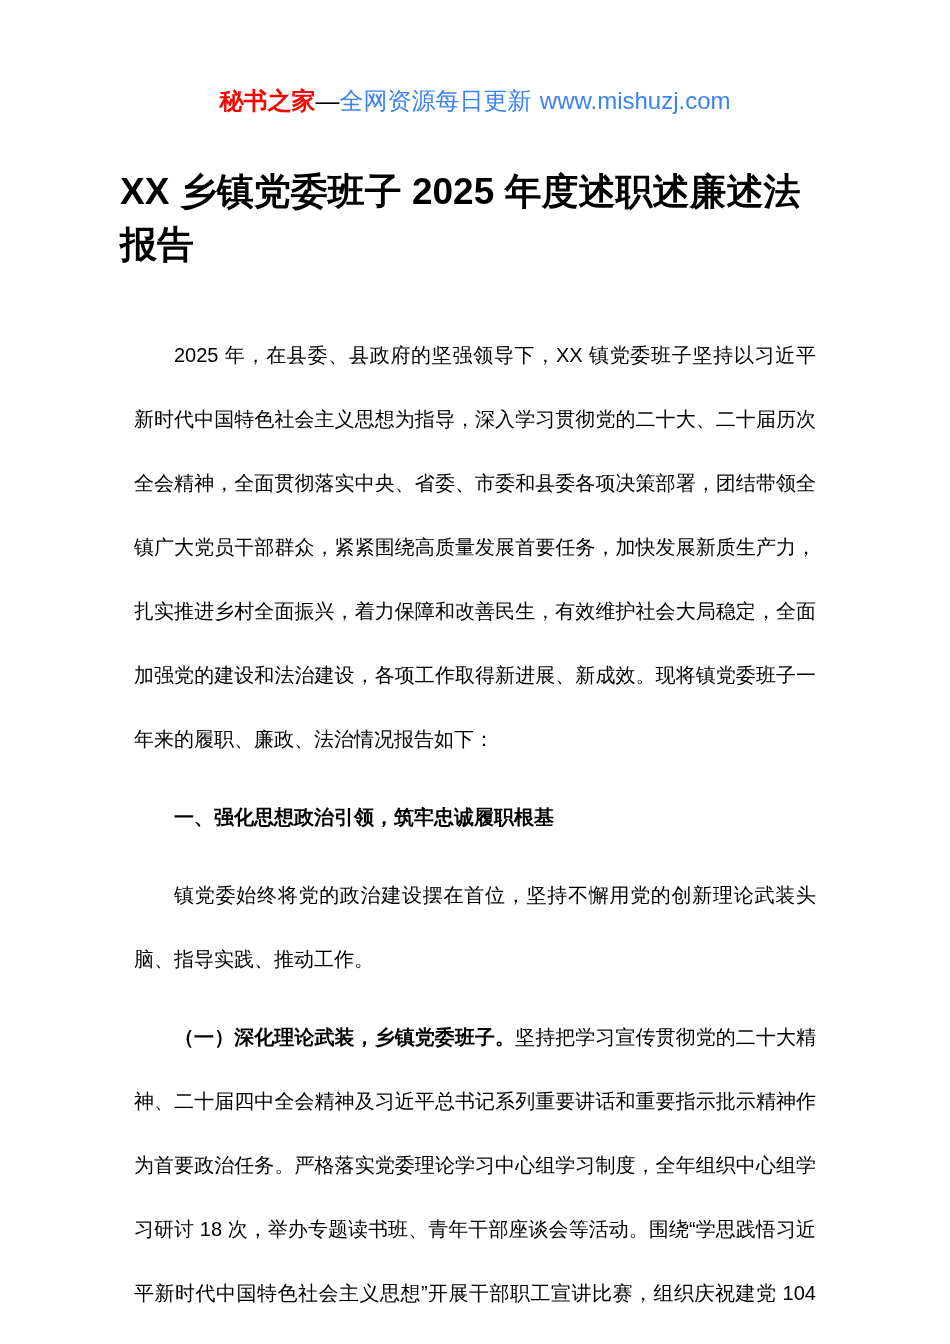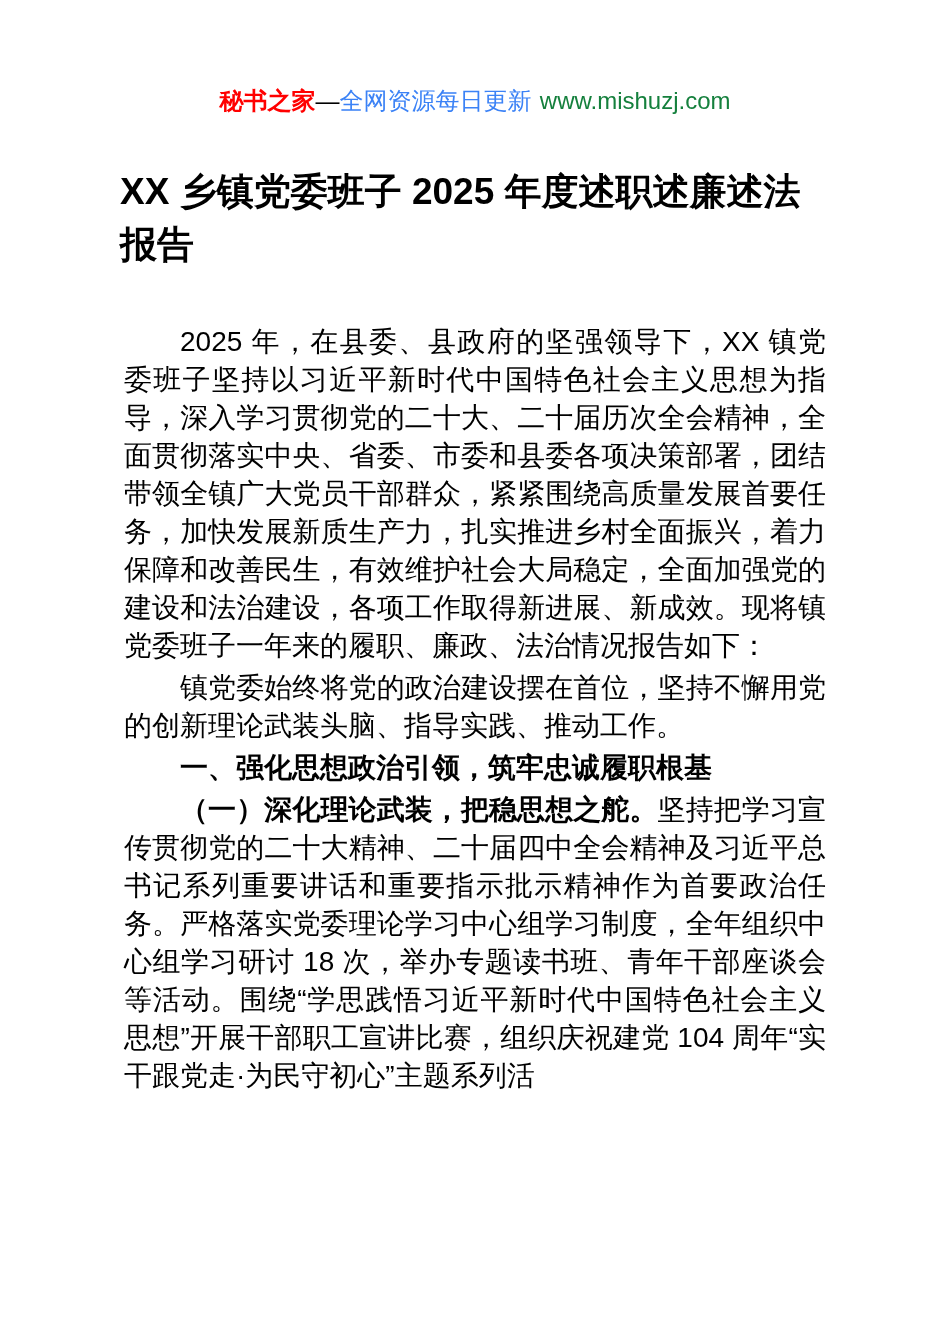--- a/index.html
+++ b/index.html
@@ -35,42 +35,42 @@
   }
   h1.doc-title {
     margin: 50px 0 52px 0;
     text-align: left;
     font-size: 37px;
     line-height: 1.42;
     font-weight: bold;
     color: #000000;
   }
   .doc-body p.para {
-    margin: 4px;
-    font-size: 28px;
-    line-height: 38px;
+    margin: 14px;
+    font-size: 20px;
+    line-height: 64px;
     text-align: justify;
     text-indent: 2em;
     word-break: break-all;
   }
   .doc-body .bold {
     font-weight: bold;
   }
 </style>
 </head>
 <body>
 
 <div class="page">
 
   <div class="site-header">
-    <span class="brand" style="color: rgb(255, 0, 0);">秘书之家</span><span style="color: rgb(0, 0, 0);">—</span><span style="color: #3b82f6;">全网资源每日更新</span><a class="url" style="color: #15803d;">www.mishuzj.com</a>
+    <span class="brand" style="color: rgb(255, 0, 0);">秘书之家</span><span style="color: rgb(0, 0, 0);">—</span><span style="color: #3b82f6;">全网资源每日更新</span><a class="url" style="color: #3b82f6;">www.mishuzj.com</a>
   </div>
 
   <h1 class="doc-title">XX 乡镇党委班子 2025 年度述职述廉述法报告</h1>
 
   <div class="doc-body">
       <p class="para"><span>2025 年，在县委、县政府的坚强领导下，XX 镇党委班子坚持以习近平新时代中国特色社会主义思想为指导，深入学习贯彻党的二十大、二十届历次全会精神，全面贯彻落实中央、省委、市委和县委各项决策部署，团结带领全镇广大党员干部群众，紧紧围绕高质量发展首要任务，加快发展新质生产力，扎实推进乡村全面振兴，着力保障和改善民生，有效维护社会大局稳定，全面加强党的建设和法治建设，各项工作取得新进展、新成效。现将镇党委班子一年来的履职、廉政、法治情况报告如下：</span></p>
+      <p class="para"><span class="bold">一、强化思想政治引领，筑牢忠诚履职根基</span></p>
       <p class="para"><span>镇党委始终将党的政治建设摆在首位，坚持不懈用党的创新理论武装头脑、指导实践、推动工作。</span></p>
-      <p class="para"><span class="bold">一、强化思想政治引领，筑牢忠诚履职根基</span></p>
-      <p class="para"><span class="bold">（一）深化理论武装，把稳思想之舵。</span><span>坚持把学习宣传贯彻党的二十大精神、二十届四中全会精神及习近平总书记系列重要讲话和重要指示批示精神作为首要政治任务。严格落实党委理论学习中心组学习制度，全年组织中心组学习研讨 18 次，举办专题读书班、青年干部座谈会等活动。围绕“学思践悟习近平新时代中国特色社会主义思想”开展干部职工宣讲比赛，组织庆祝建党 104 周年“实干跟党走·为民守初心”主题系列活</span></p>
+      <p class="para"><span class="bold">（一）深化理论武装，乡镇党委班子。</span><span>坚持把学习宣传贯彻党的二十大精神、二十届四中全会精神及习近平总书记系列重要讲话和重要指示批示精神作为首要政治任务。严格落实党委理论学习中心组学习制度，全年组织中心组学习研讨 18 次，举办专题读书班、青年干部座谈会等活动。围绕“学思践悟习近平新时代中国特色社会主义思想”开展干部职工宣讲比赛，组织庆祝建党 104 周年“实干跟党走·为民守初心”主题系列活</span></p>
     </div>
 
 </div>
 
 </body></html>

